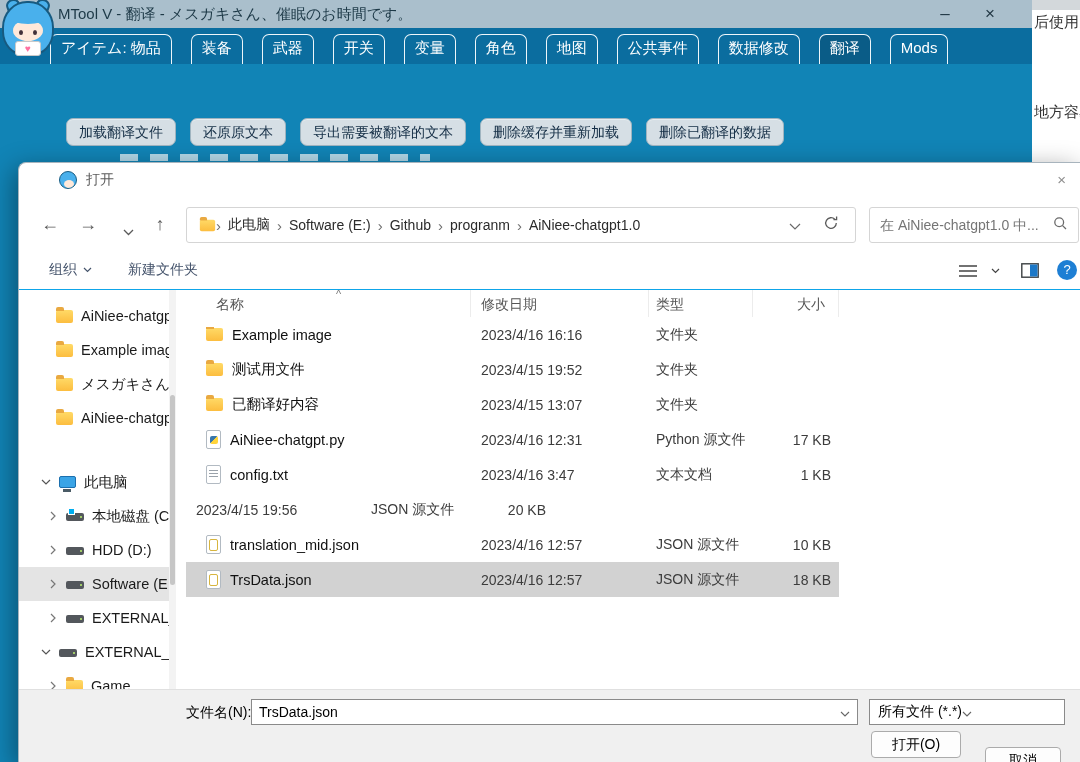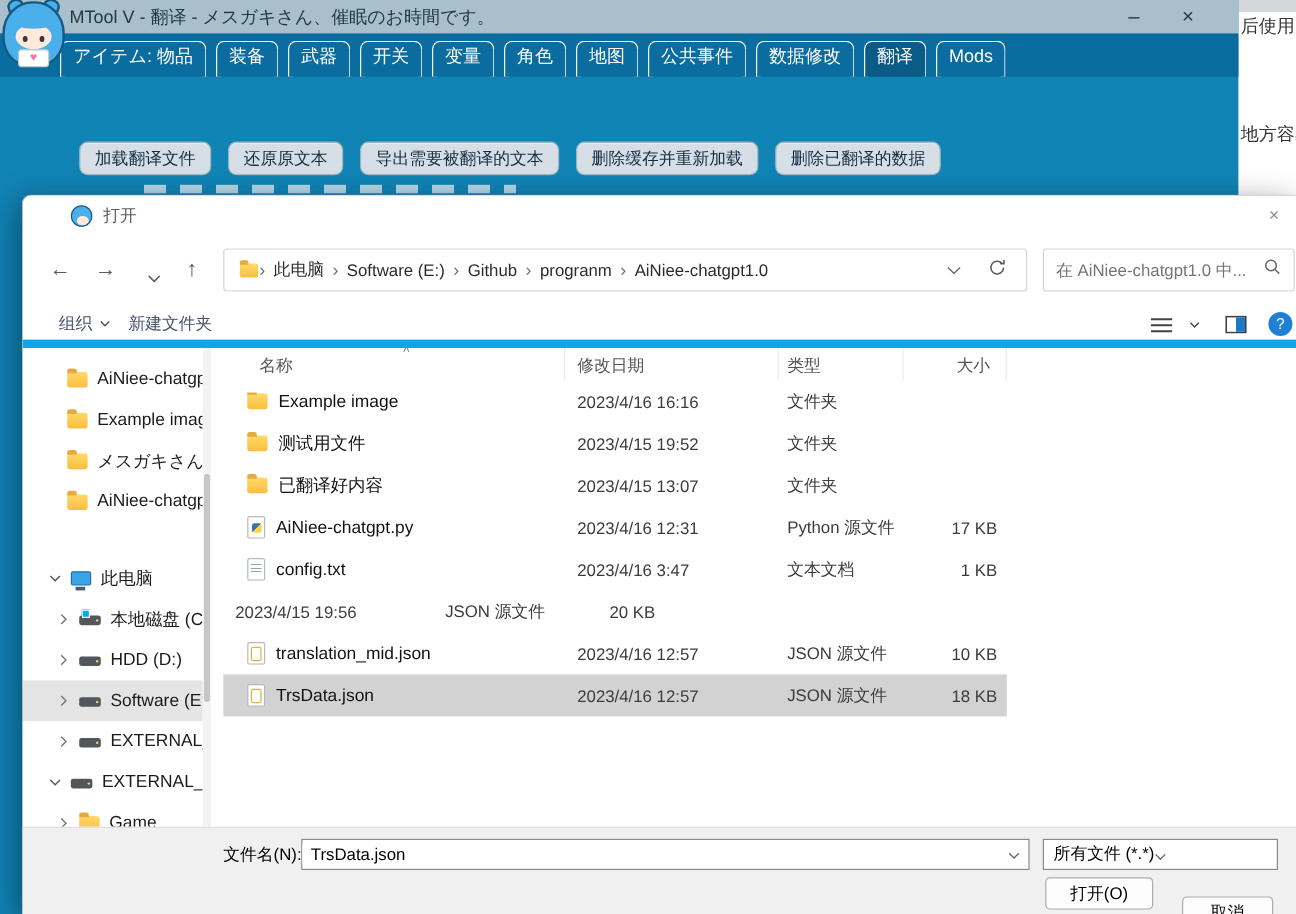--- a/index.html
+++ b/index.html
@@ -14,21 +14,21 @@
   .bg-text.t2 { top:103px; }
 
   
   .mtool { position:absolute; left:0; top:0; width:1032px; height:762px; background:#1184b6; }
   .mtool-titlebar { position:absolute; left:0; top:0; width:100%; height:28px; background:#aabfcc; }
   .mtool-title { position:absolute; left:58px; top:5px; font-size:15px; color:#1d3947; white-space:nowrap; }
   .win-btn { position:absolute; top:2px; width:30px; height:24px; text-align:center; line-height:24px; font-size:17px; color:#223845; cursor:default; }
   .win-btn.min { right:72px; }
   .win-btn.close { right:27px; }
   .mtool-tabstrip { position:absolute; left:0; top:28px; width:100%; height:36px; background:#0b6d9f; display:flex; align-items:flex-end; padding-left:50px; }
-  .tab { height:30px; line-height:26px; padding:0 10px; margin-right:8px; border:1.5px solid #eef6fa; border-bottom:none; border-radius:7px 7px 0 0; color:#fff; font-size:15px; white-space:nowrap; }
+  .tab { height:30px; line-height:26px; padding:0 10px; margin-right:19px; border:1.5px solid #eef6fa; border-bottom:none; border-radius:7px 7px 0 0; color:#fff; font-size:15px; white-space:nowrap; }
   .tab.selected { background:#0a5c87; }
   .mtool-status { position:absolute; left:8px; top:84px; font-size:15px; color:#fff; }
   .mtool-actions { position:absolute; left:66px; top:118px; display:flex; gap:14px; }
   .m-btn { background:#d6dfe5; border:1px solid #9fb4c0; border-radius:7px; height:28px; line-height:26px; padding:0 12px; font-size:14px; color:#122c44; white-space:nowrap; box-shadow:0 1px 0 rgba(255,255,255,.4) inset; }
   .text-sliver { position:absolute; left:120px; top:154px; width:310px; height:7px; opacity:.75;
     background:repeating-linear-gradient(90deg, rgba(255,255,255,.9) 0 18px, rgba(255,255,255,0) 18px 30px); }
 
   
   .avatar { position:absolute; left:2px; top:1px; width:52px; height:55px; }
   .avatar .hair { position:absolute; inset:0; background:#49b0ec; border:2px solid #175a80; border-radius:48% 48% 44% 44%; }
@@ -53,23 +53,23 @@
   .nav-glyph { position:absolute; font-size:18px; color:#5a5a5a; width:26px; text-align:center; }
   .g-back { left:18px; top:51px; } .g-fwd { left:56px; top:51px; } .g-up { left:128px; top:51px; }
   .g-navchv { left:96px; top:57px; }
   .addressbar { position:absolute; left:167px; top:44px; width:670px; height:36px; border:1px solid #d5d5d5; border-radius:3px; display:flex; align-items:center; padding:0 12px; background:#fff; }
   .crumb { font-size:14px; color:#2b2b2b; padding:0 7px; white-space:nowrap; }
   .crumb-sep { font-size:15px; color:#6f6f6f; }
   .addr-right { margin-left:auto; display:flex; align-items:center; gap:22px; padding-right:4px; }
   .searchbox { position:absolute; left:850px; top:44px; width:210px; height:36px; border:1px solid #d5d5d5; border-radius:3px; display:flex; align-items:center; background:#fff; padding:0 10px; }
   .searchbox input { flex:1; border:none; outline:none; font-size:14px; color:#6b6b6b; background:transparent; font-family:inherit; min-width:0; }
 
-  .dlg-toolbar { position:absolute; left:0; top:88px; width:100%; height:39px; border-bottom:7px solid #0ea5e9; }
+  .dlg-toolbar { position:absolute; left:0; top:88px; width:100%; height:39px; border-bottom:1px solid #0ea5e9; }
   .tb-item { position:absolute; top:10px; font-size:14px; color:#44536b; display:flex; align-items:center; gap:6px; }
-  .tb-organize { left:30px; } .tb-newfolder { left:88px; }
+  .tb-organize { left:30px; } .tb-newfolder { left:109px; }
   .tb-views { left:940px; top:13px; } .tb-viewchv { left:972px; top:17px; } .tb-preview { left:1002px; top:12px; }
   .help-circle { position:absolute; left:1038px; top:9px; width:20px; height:20px; background:#1e7fd4; border-radius:50%; color:#fff; font-size:13px; text-align:center; line-height:20px; }
 
   
   .sidebar { position:absolute; left:0; top:127px; width:150px; height:399px; padding-top:9px; overflow:hidden; }
   .sb-item { height:34px; display:flex; align-items:center; white-space:nowrap; overflow:hidden; }
   .sb-item.selected { background:#e4e4e4; }
   .sb-gap { height:30px; }
   .sb-chv { width:14px; display:flex; justify-content:center; flex-shrink:0; }
   .ml20 { margin-left:20px; } .ml27 { margin-left:27px; } .ml37 { margin-left:37px; }

